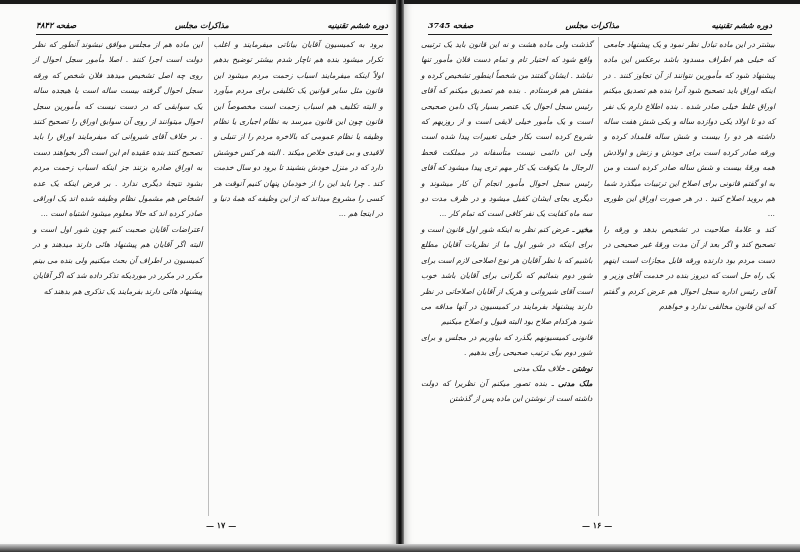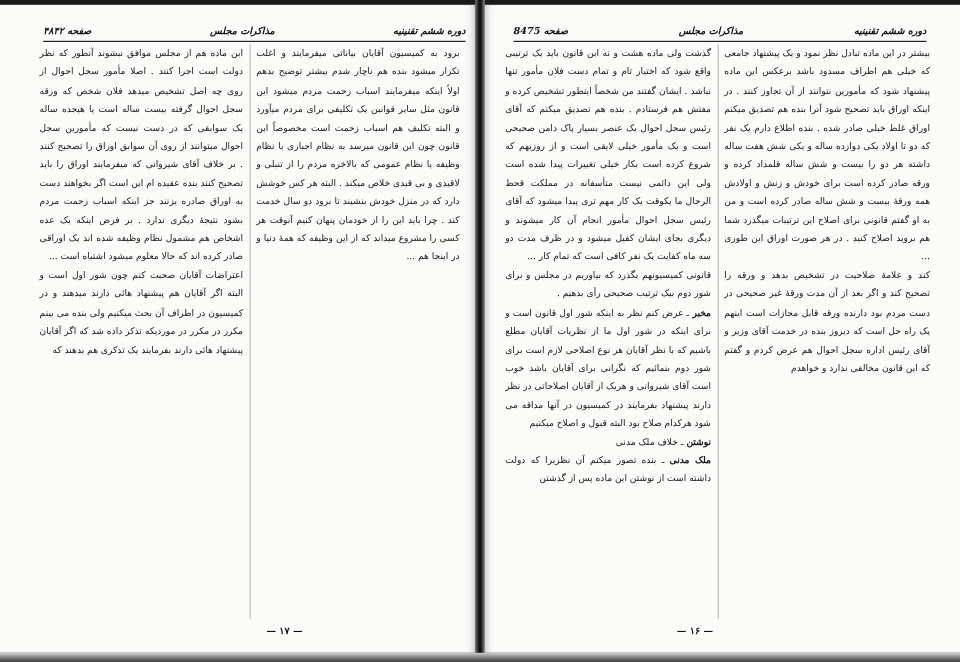--- a/index.html
+++ b/index.html
@@ -33,27 +33,27 @@
   .body {
     position:absolute; top:33px; bottom:28px; display:flex; direction:rtl;
   }
   .page.left .body { left:28px; right:8px; }
   .page.right .body { left:12px; right:20px; }
   .col {
     flex:1; padding:0 5px; font-size:7.6px; line-height:15.4px; color:#151515;
     text-align:justify; direction:rtl; overflow:hidden;
   }
   .col + .col { border-right:1px solid #bdbdbd; }
-  .col p { margin:0; }
+  .col p { margin:0;font-style:italic; }
   .col .speaker { font-weight:bold; }
   .folio {
     position:absolute; bottom:14px; font-size:8px; color:#111; direction:rtl; font-weight:bold;
   }
-  .page.left .folio { left:222px;text-align:right; }
-  .page.right .folio { left:160px; }
+  .page.left .folio { left:206px;text-align:right; }
+  .page.right .folio { left:178px; }
 </style>
 </head>
 <body>
 
 <div class="spread">
   <div class="topshade"></div>
 
   <div class="page left">
     <div class="header">
       <span class="hdr-item">دوره ششم تقنینیه</span>
@@ -72,35 +72,35 @@
     </div>
     <div class="folio">— ۱۷ —</div>
   </div>
 
   <div class="spine"></div>
 
   <div class="page right">
     <div class="header">
       <span class="hdr-item">دوره ششم تقنینیه</span>
       <span class="hdr-item">مذاکرات مجلس</span>
-      <span class="hdr-item">صفحه 8475</span>
+      <span class="hdr-item">صفحه 3745</span>
       <div class="rule"></div>
     </div>
     <div class="body">
       <div class="col">
         <p>بیشتر در این ماده تبادل نظر نمود و یک پیشنهاد جامعی که خیلی هم اطراف مسدود باشد برعکس این ماده پیشنهاد شود که مأمورین نتوانند از آن تجاوز کنند . در اینکه اوراق باید تصحیح شود آنرا بنده هم تصدیق میکنم اوراق غلط خیلی صادر شده . بنده اطلاع دارم یک نفر که دو تا اولاد یکی دوازده ساله و یکی شش هفت ساله داشته هر دو را بیست و شش ساله قلمداد کرده و ورقه صادر کرده است برای خودش و زنش و اولادش همه ورقهٔ بیست و شش ساله صادر کرده است و من به او گفتم قانونی برای اصلاح این ترتیبات میگذرد شما هم بروید اصلاح کنید . در هر صورت اوراق این طوری ...</p>
         <p>کند و علامهٔ صلاحیت در تشخیص بدهد و ورقه را تصحیح کند و اگر بعد از آن مدت ورقهٔ غیر صحیحی در دست مردم بود دارنده ورقه قابل مجازات است اینهم یک راه حل است که دیروز بنده در خدمت آقای وزیر و آقای رئیس اداره سجل احوال هم عرض کردم و گفتم که این قانون مخالفی ندارد و خواهدم</p>
       </div>
       <div class="col">
         <p>گذشت ولی ماده هشت و نه این قانون باید یک ترتیبی واقع شود که اختیار تام و تمام دست فلان مأمور تنها نباشد . ایشان گفتند من شخصاً اینطور تشخیص کرده و مفتش هم فرستادم . بنده هم تصدیق میکنم که آقای رئیس سجل احوال یک عنصر بسیار پاک دامن صحیحی است و یک مأمور خیلی لایقی است و از روزیهم که شروع کرده است بکار خیلی تغییرات پیدا شده است ولی این دائمی نیست متأسفانه در مملکت قحط الرجال ما یکوقت یک کار مهم تری پیدا میشود که آقای رئیس سجل احوال مأمور انجام آن کار میشوند و دیگری بجای ایشان کفیل میشود و در ظرف مدت دو سه ماه کفایت یک نفر کافی است که تمام کار ...</p>
-        <p>قانونی کمیسیونهم بگذرد که بیاوریم در مجلس و برای شور دوم بیک ترتیب صحیحی رأی بدهیم .</p>
         <p>
           <span class="speaker">مخبر</span> ـ
           <span>عرض کنم نظر به اینکه شور اول قانون است و برای اینکه در شور اول ما از نظریات آقایان مطلع باشیم که با نظر آقایان هر نوع اصلاحی لازم است برای شور دوم بنمائیم که نگرانی برای آقایان باشد خوب است آقای شیروانی و هریک از آقایان اصلاحاتی در نظر دارند پیشنهاد بفرمایند در کمیسیون در آنها مداقه می شود هرکدام صلاح بود البته قبول و اصلاح میکنیم</span>
         </p>
+        <p>قانونی کمیسیونهم بگذرد که بیاوریم در مجلس و برای شور دوم بیک ترتیب صحیحی رأی بدهیم .</p>
         <p>
           <span class="speaker">نوشتن</span> ـ
           <span>خلاف ملک مدنی</span>
         </p>
         <p>
           <span class="speaker">ملک مدنی</span> ـ
           <span>بنده تصور میکنم آن نظریرا که دولت داشته است از نوشتن این ماده پس از گذشتن</span>
         </p>
       </div>
     </div>

